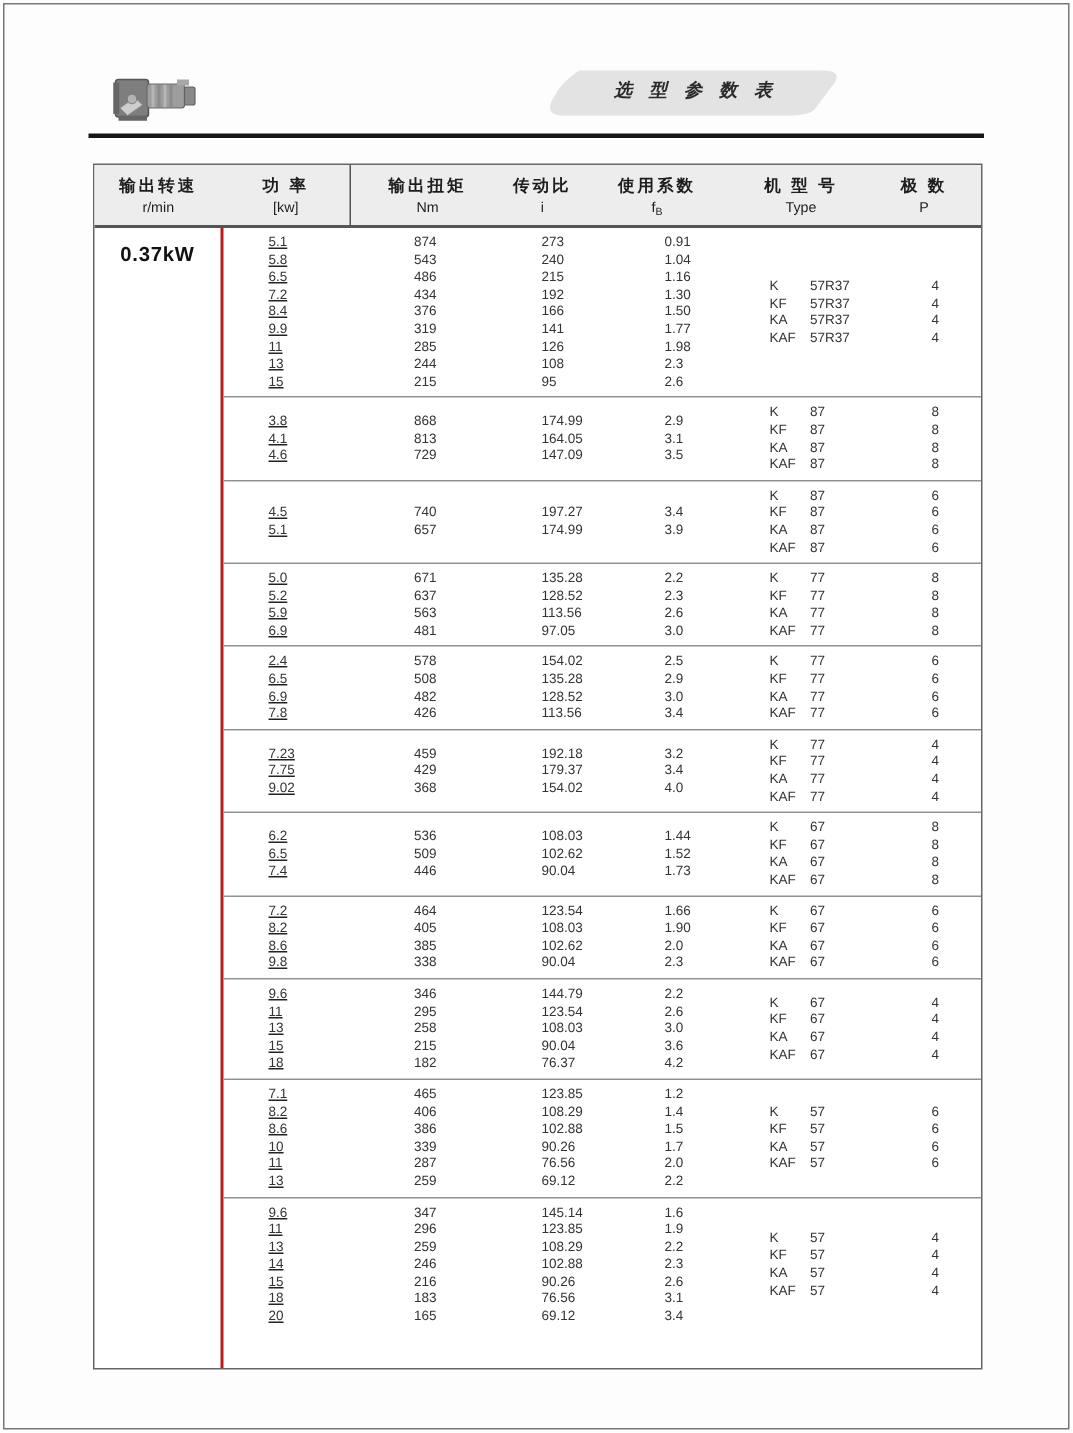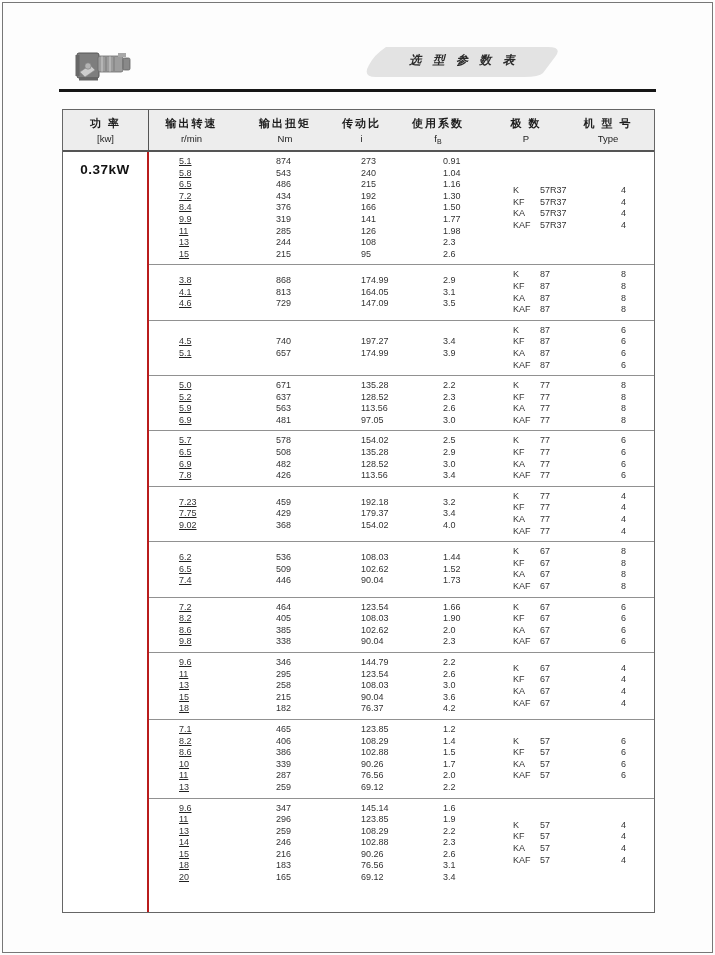--- a/index.html
+++ b/index.html
@@ -84,47 +84,47 @@
     <path d="M 22 2 L 184 2 Q 199 2 191 12 L 179 28 Q 175 32 160 32 L 12 32 Q -2 32 5 20 Q 10 10 22 2 Z" fill="#e3e3e3"></path>
   </svg>
   <div class="title-text">选 型 参 数 表</div>
 </div>
 
 <div class="header-rule"></div>
 
 <div class="sel-table">
 
   <div class="thead">
+    <div class="th th-speed">
+      <span class="th-cn">输出转速</span>
+      <span class="th-un">r/min</span>
+    </div>
     <div class="th th-power">
       <span class="th-cn">功 率</span>
       <span class="th-un">[kw]</span>
     </div>
-    <div class="th th-speed">
-      <span class="th-cn">输出转速</span>
-      <span class="th-un">r/min</span>
-    </div>
     <div class="th th-torque">
       <span class="th-cn">输出扭矩</span>
       <span class="th-un">Nm</span>
     </div>
     <div class="th th-ratio">
       <span class="th-cn">传动比</span>
       <span class="th-un">i</span>
     </div>
     <div class="th th-factor">
       <span class="th-cn">使用系数</span>
       <span class="th-un"><span>f</span><span class="sub-b">B</span></span>
     </div>
+    <div class="th th-type">
+      <span class="th-cn">机 型 号</span>
+      <span class="th-un">Type</span>
+    </div>
     <div class="th th-poles">
       <span class="th-cn">极 数</span>
       <span class="th-un">P</span>
-    </div>
-    <div class="th th-type">
-      <span class="th-cn">机 型 号</span>
-      <span class="th-un">Type</span>
     </div>
   </div>
 
   <div class="tbody">
     <div class="power-col">0.37kW</div>
     <div class="blocks">
         <div class="block">
           <div class="col c-speed">
             <div class="cell">5.1</div>
             <div class="cell">5.8</div>
@@ -279,21 +279,21 @@
           </div>
           <div class="col c-poles">
             <div class="cell">8</div>
             <div class="cell">8</div>
             <div class="cell">8</div>
             <div class="cell">8</div>
           </div>
         </div>
         <div class="block">
           <div class="col c-speed">
-            <div class="cell">5.7</div>
+            <div class="cell">2.4</div>
             <div class="cell">6.5</div>
             <div class="cell">6.9</div>
             <div class="cell">7.8</div>
           </div>
           <div class="col c-torque">
             <div class="cell">578</div>
             <div class="cell">508</div>
             <div class="cell">482</div>
             <div class="cell">426</div>
           </div>

